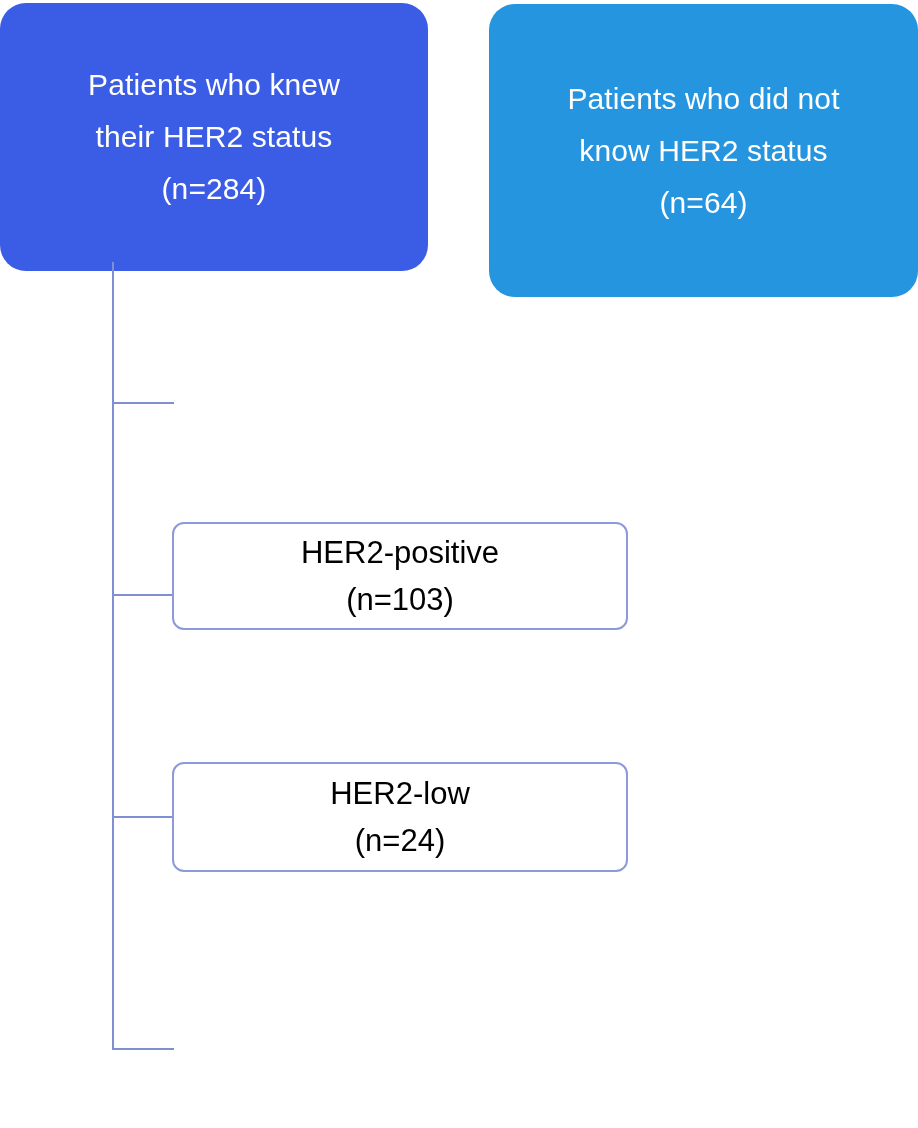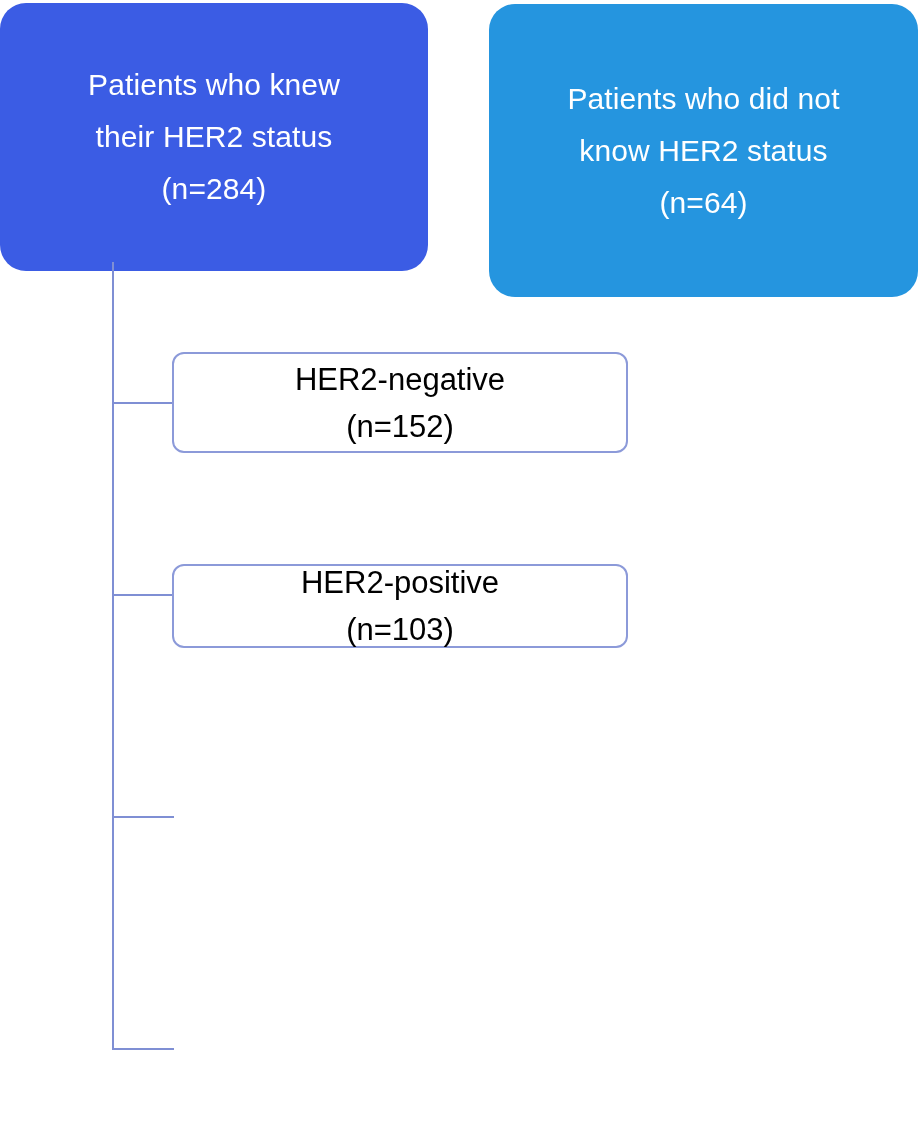--- a/index.html
+++ b/index.html
@@ -76,21 +76,21 @@
     line-height: 47px;
     font-weight: 400;
   }
 
   .child-node .node-text {
     display: block;
     white-space: pre-line;
   }
 
   #node-her2-negative   { top: 352px;  height: 101px; }
-  #node-her2-positive   { top: 564px;  height: 84px; }
+  #node-her2-positive   { top: 522px;  height: 108px; }
   #node-her2-low        { top: 762px;  height: 110px; }
   #node-her2-equivocal  { top: 996px;  height: 114px; }
 
   
   .connector {
     position: absolute;
     background: #7f8fd4;
   }
 
   
@@ -129,25 +129,25 @@
 know HER2 status
 (n=64)</span>
   </div>
 
   <div class="connector" id="connector-trunk"></div>
   <div class="connector connector-branch" id="connector-branch-1"></div>
   <div class="connector connector-branch" id="connector-branch-2"></div>
   <div class="connector connector-branch" id="connector-branch-3"></div>
   <div class="connector connector-branch" id="connector-branch-4"></div>
 
-  <div class="child-node" id="node-her2-negative">
-    <span class="node-text">HER2-negative
-(n=152)</span>
-  </div>
 
   <div class="child-node" id="node-her2-positive">
     <span class="node-text">HER2-positive
 (n=103)</span>
   </div>
 
+  <div class="child-node" id="node-her2-low">
+    <span class="node-text">HER2-low
+(n=24)</span>
+  </div>
 
 
 </div>
 
 </body></html>

